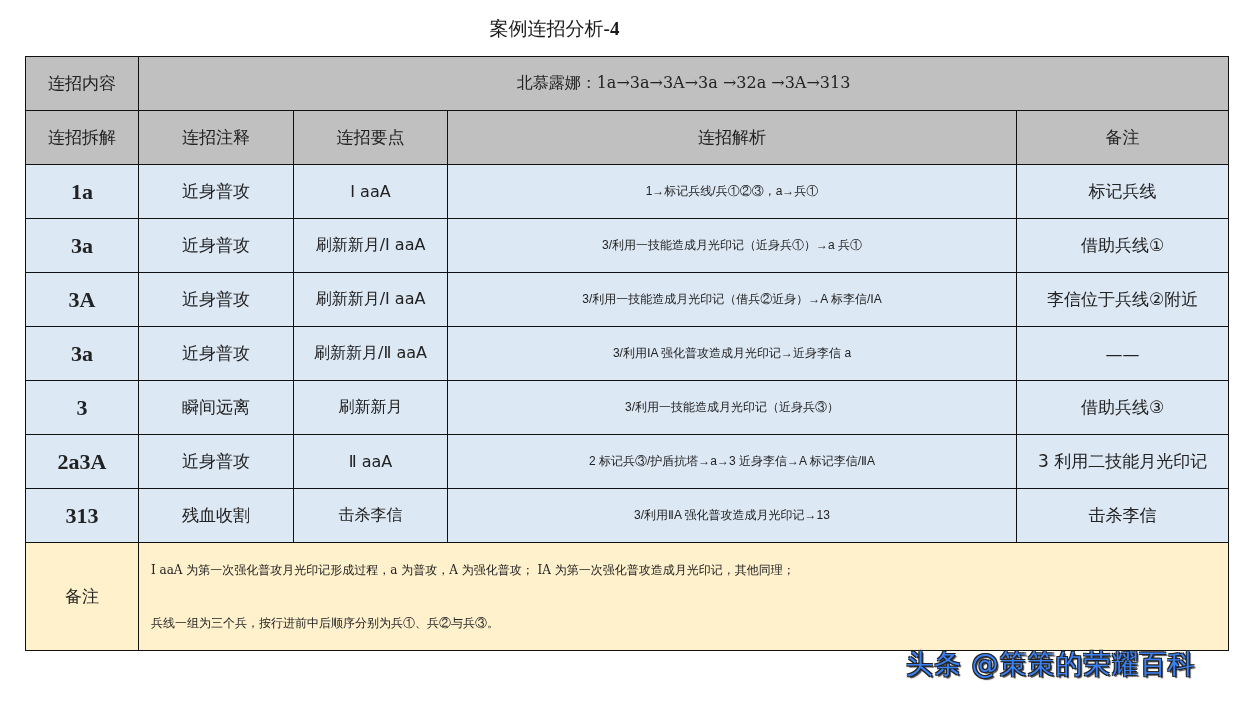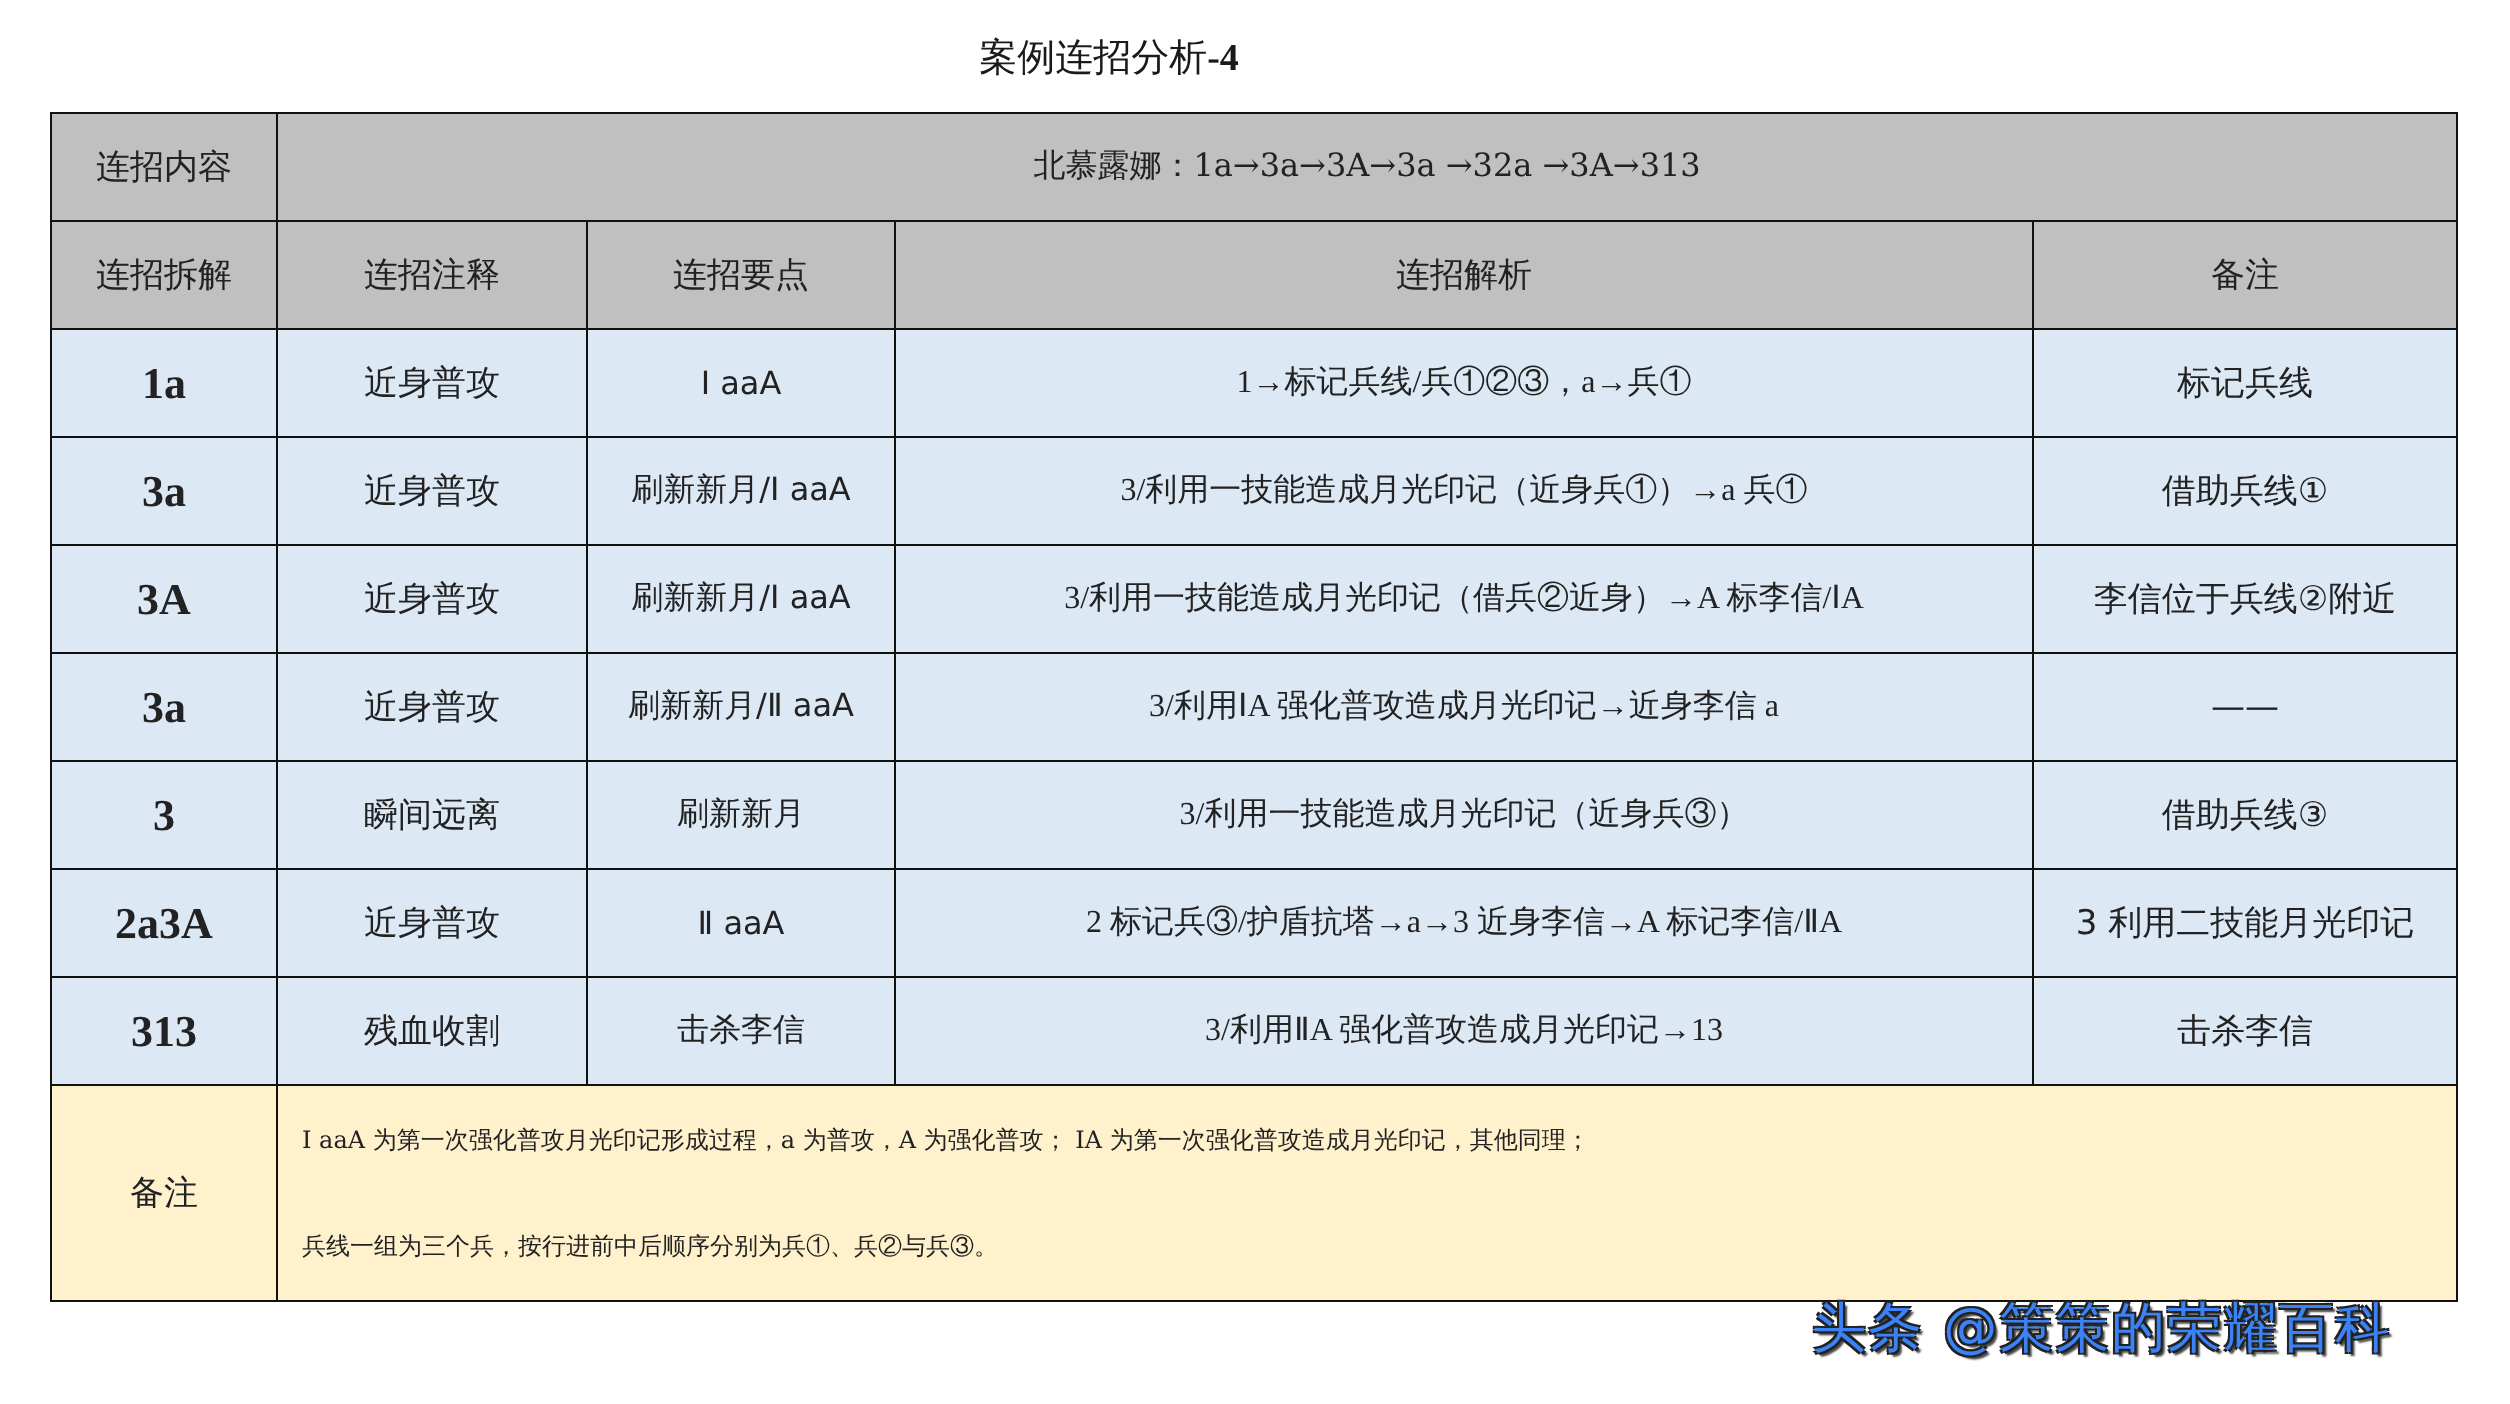--- a/index.html
+++ b/index.html
@@ -65,22 +65,22 @@
     .row td.step {
       font-weight: bold;
       font-family: "Liberation Serif", serif;
       font-size: 22px;
     }
     .row td.key {
       font-family: "DejaVu Sans", "Liberation Sans", sans-serif;
       font-size: 16px;
     }
     .row td.analysis {
-      font-family: Liberation Serif, serif;
-      font-size: 16px;
+      font-family: Liberation Sans, sans-serif;
+      font-size: 12px;
     }
     .note td {
       background: #fff1cc;
     }
     .note td.note-label {
       height: 107px;
       font-family: "DejaVu Sans", "Liberation Sans", sans-serif;
       font-size: 17px;
     }
     .note td.note-body {

